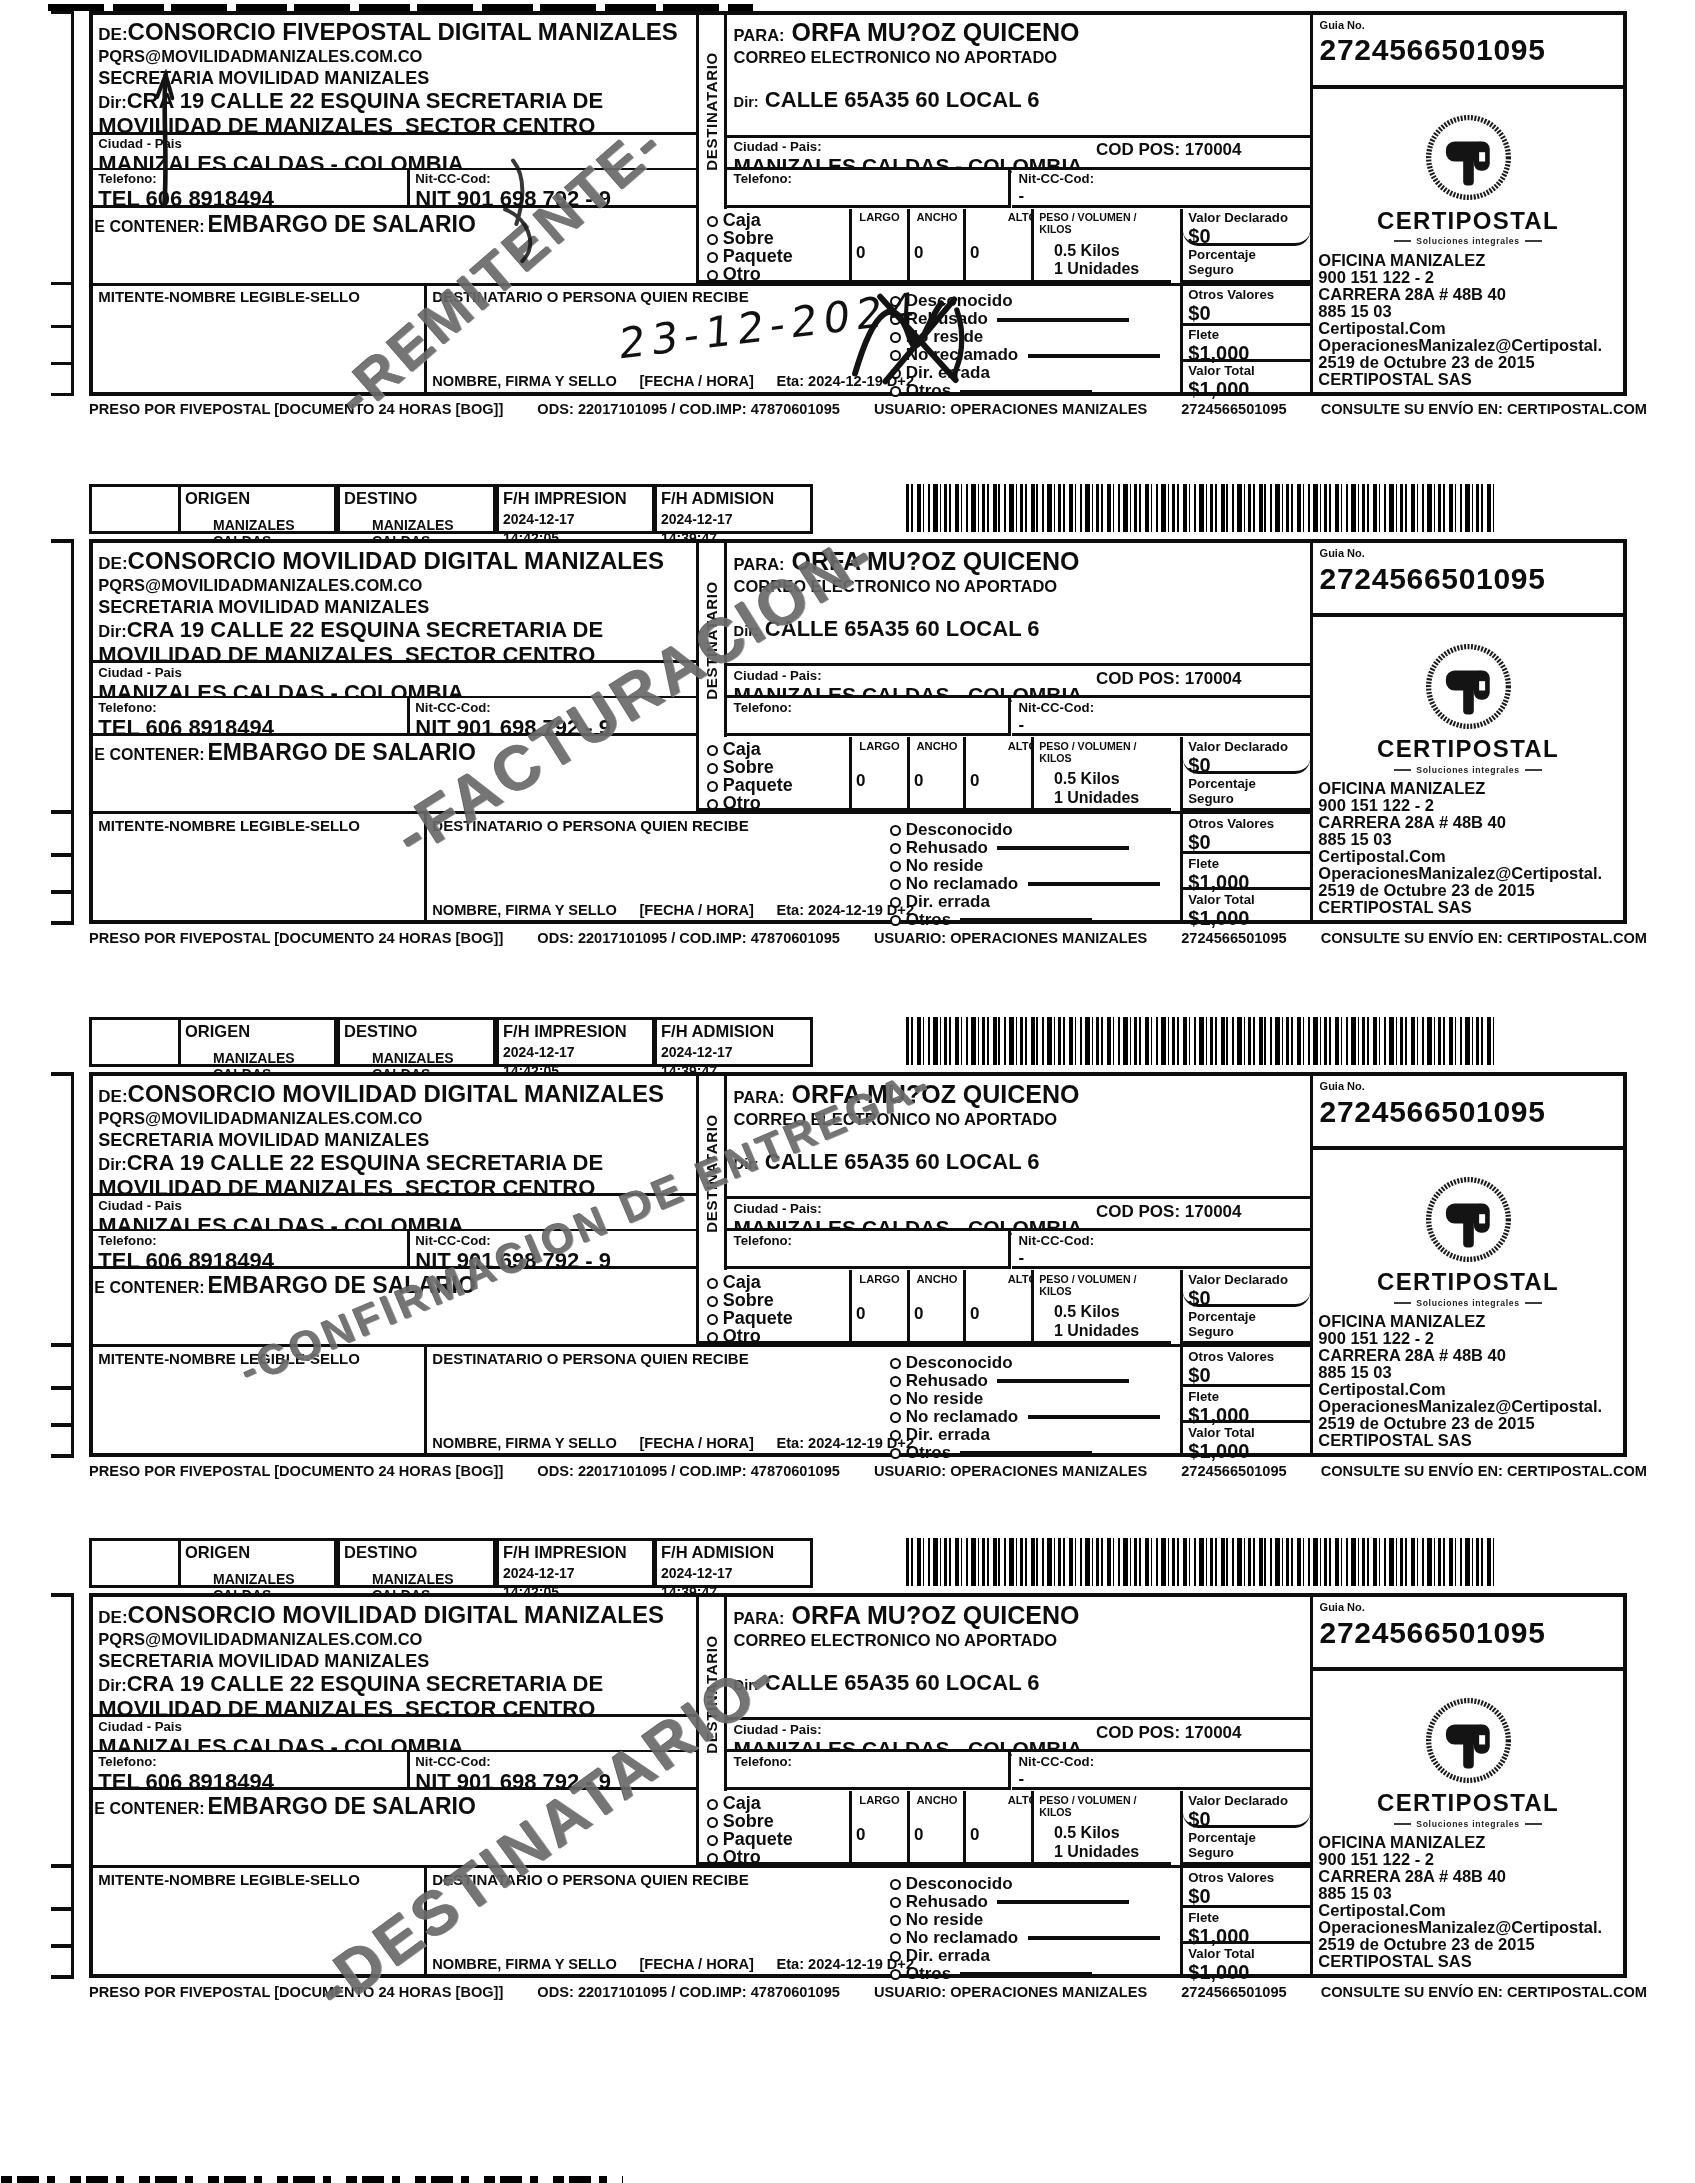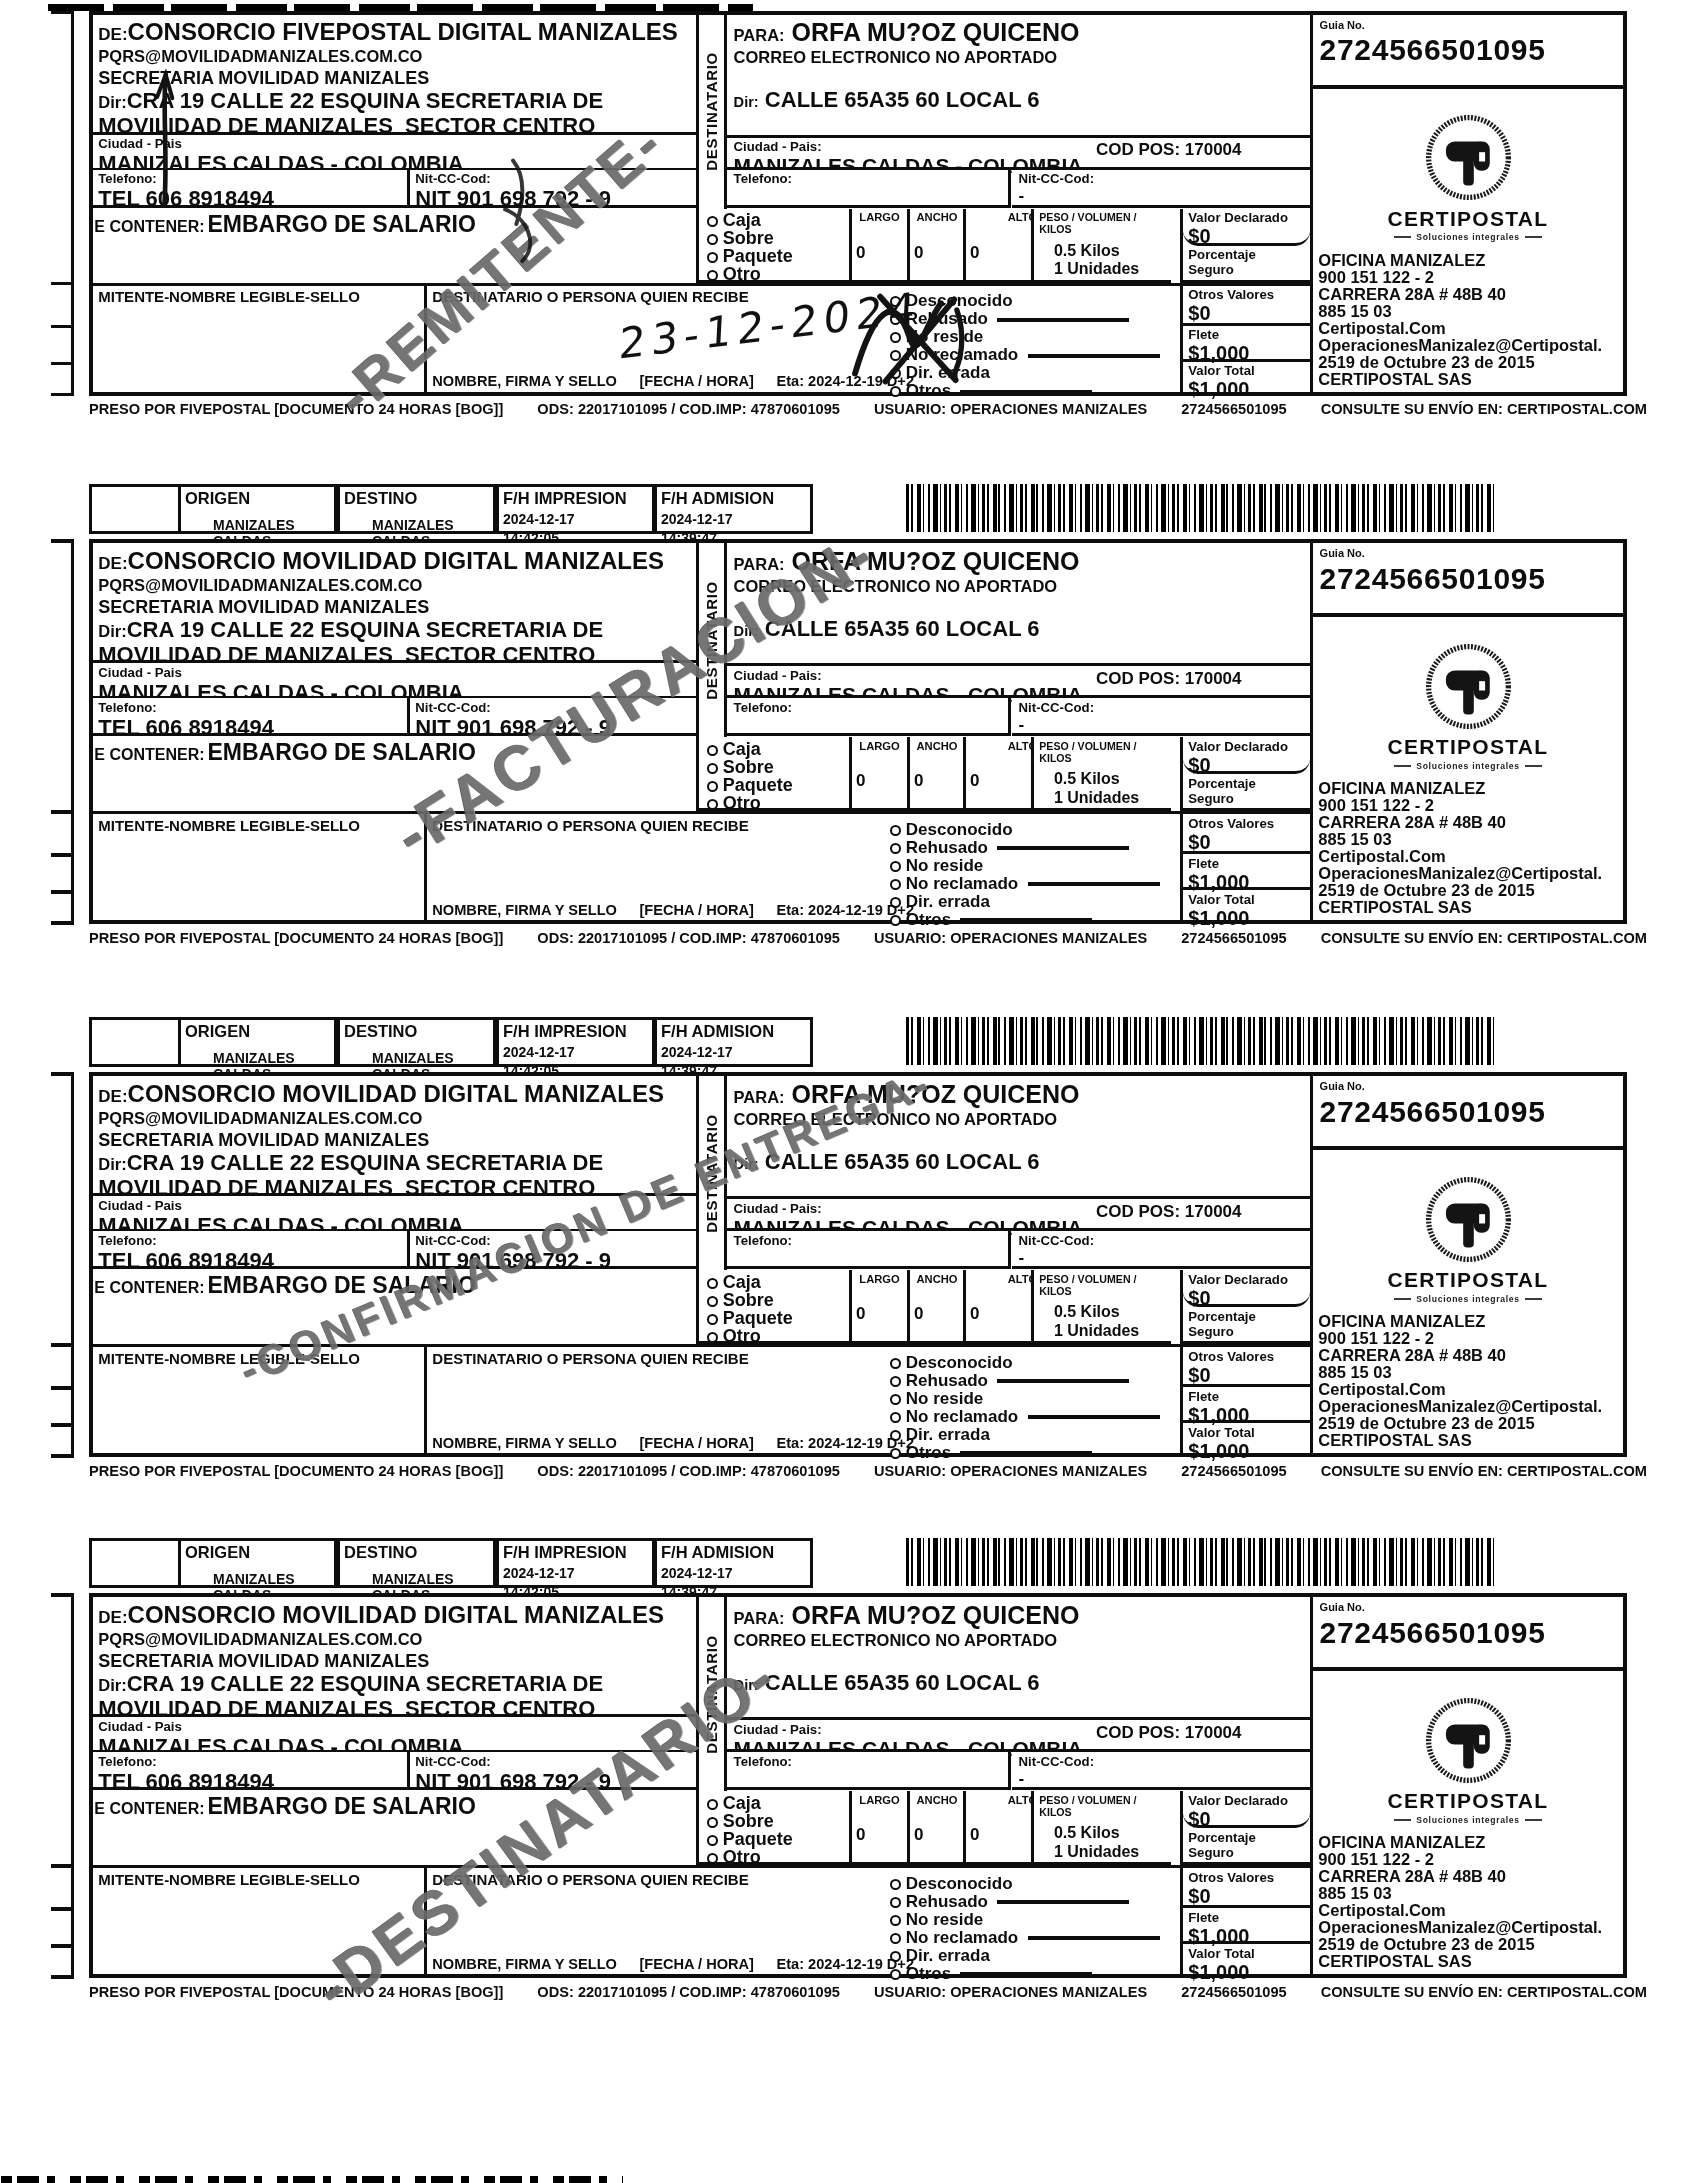--- a/index.html
+++ b/index.html
@@ -101,21 +101,21 @@
   .vc1 { height:40px; border-bottom:3.3px solid #0d0d0d; }
   .vc2 { height:36px; border-bottom:3.3px solid #0d0d0d; }
   .vc3 { height:33px; }
 
   
   .c-guia { left:1217px; top:0; width:313px; height:377px; border-left:3.3px solid #0d0d0d; z-index:2; }
   .guia-no { height:74px; border-bottom:4px solid #0d0d0d; padding:4px 6.6px; }
   .guia-lab { font-size:11px; }
   .guia-num { font-size:30px; letter-spacing:0.7px; margin-top:2.6px; }
   .logo { width:93px; height:93px; margin:22.5px auto 0; display:block; }
-  .brand { text-align:center; font-size:21px; letter-spacing:1.3px; margin-top:2.6px; }
+  .brand { text-align:center; font-size:24px; letter-spacing:1.3px; margin-top:2.6px; }
   .tagrow { display:flex; align-items:center; justify-content:center; gap:5.3px; margin-top:1.3px; }
   .tagdash { width:17px; height:2px; background:#3a3a3a; }
   .tagline { font-size:8.6px; color:#222; letter-spacing:0.7px; }
   .office { position:absolute; left:5.3px; bottom:4px; font-size:16.5px; line-height:17px; width:304px; }
 
   
   .wm { position:absolute; z-index:5; white-space:nowrap; font-weight:700; color:#6a6a6a; opacity:.92;
         letter-spacing:4px; text-shadow:0.7px 0.7px 0 #9a9a9a, -0.7px -0.7px 0 #555; }
   #labels section:nth-of-type(1) .wm { left:407px; top:254px; font-size:57px; transform:translate(-50%,-50%) rotate(-41deg); }
   #labels section:nth-of-type(2) .wm { left:542px; top:151px; font-size:63px; transform:translate(-50%,-50%) rotate(-32deg); }

